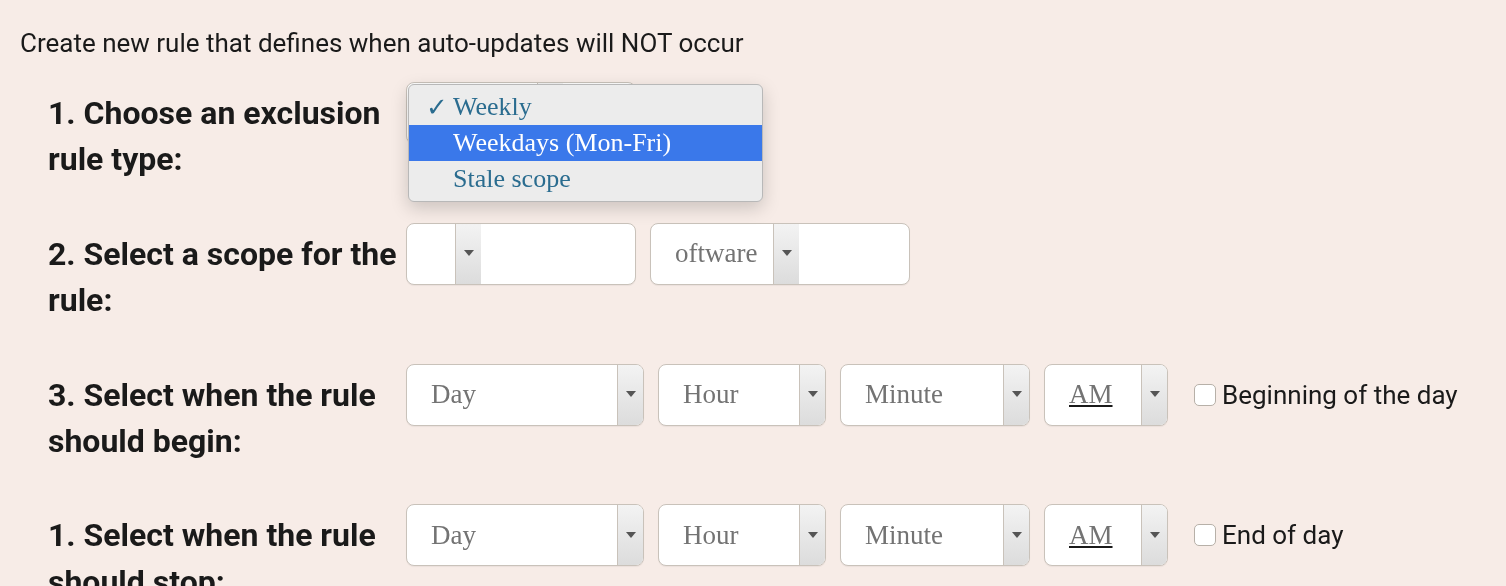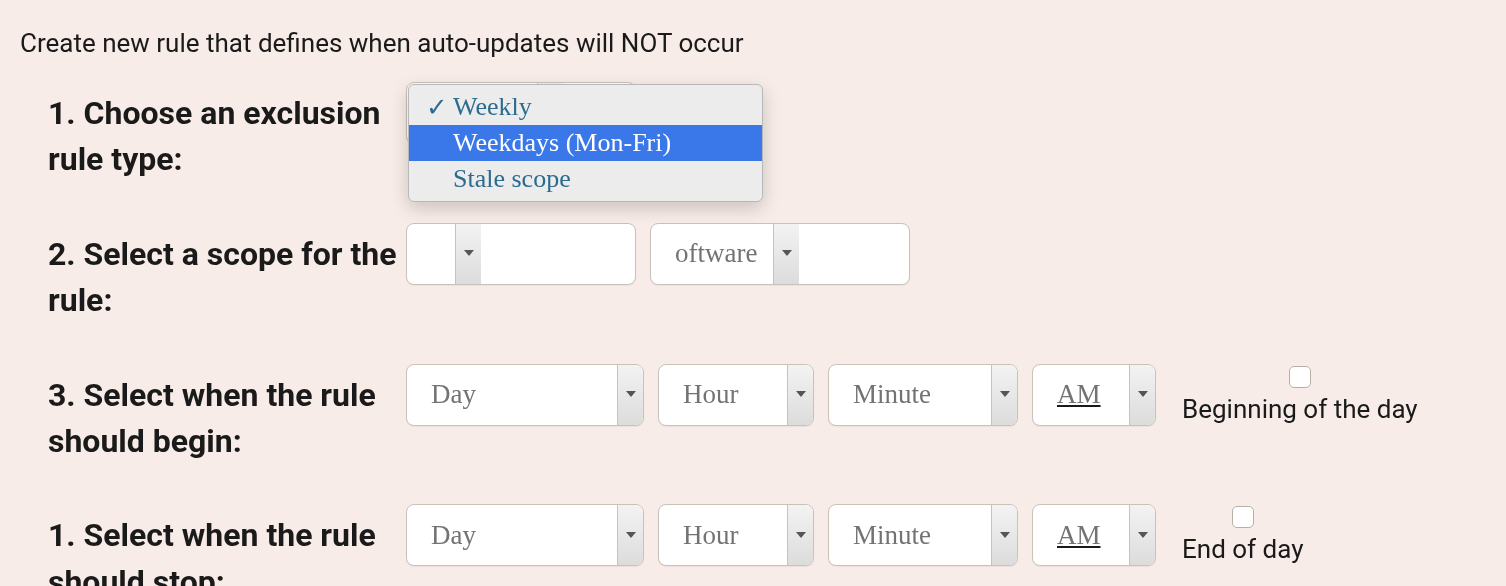--- a/index.html
+++ b/index.html
@@ -62,37 +62,36 @@
       display: flex;
       align-items: center;
       justify-content: center;
       border-left: 1px solid #c9c2ba;
       background: linear-gradient(#f3f3f3, #dcdcdc);
     }
     .select-arrow svg { display:block; }
     .select.w-rule { width: 230px; }
     .select.w-scope-b { width: 260px; }
     .select.w-day { width: 238px; }
-    .select.w-hour { width: 156px; }
+    .select.w-hour { width: 168px; }
     .select.w-minute { width: 190px; justify-content: flex-end; }
     .select.w-am { width: 124px; text-decoration: underline; }
 
     .select.w-day .select-label,
     .select.w-hour .select-label,
     .select.w-minute .select-label,
     .select.w-am .select-label {
       flex: 1;
     }
 
     .checkbox-wrap {
       display: inline-flex;
       align-items: center;
       gap: 6px;
       margin-left: 12px;
-      flex-direction: column;
     }
     .checkbox {
       width: 22px;
       height: 22px;
       border: 1px solid #b7b0a8;
       border-radius: 5px;
       background: #fff;
     }
     .checkbox-label {
       font-size: 26px;

